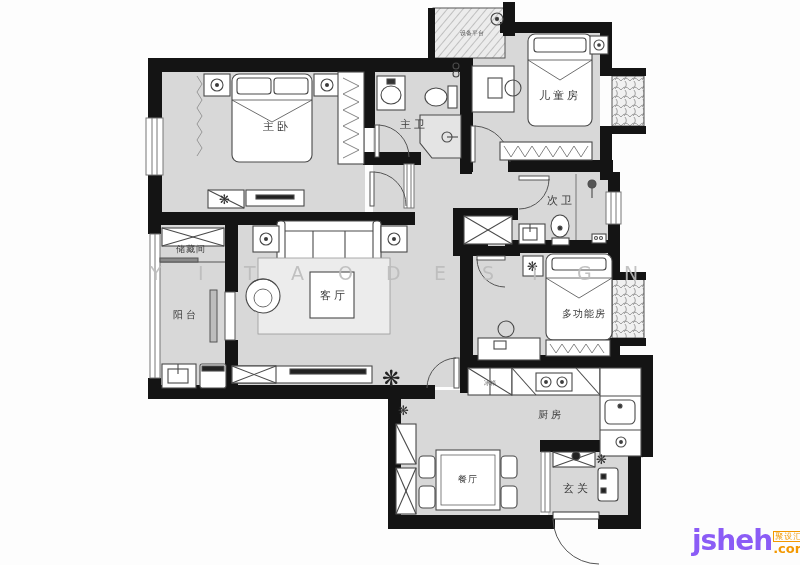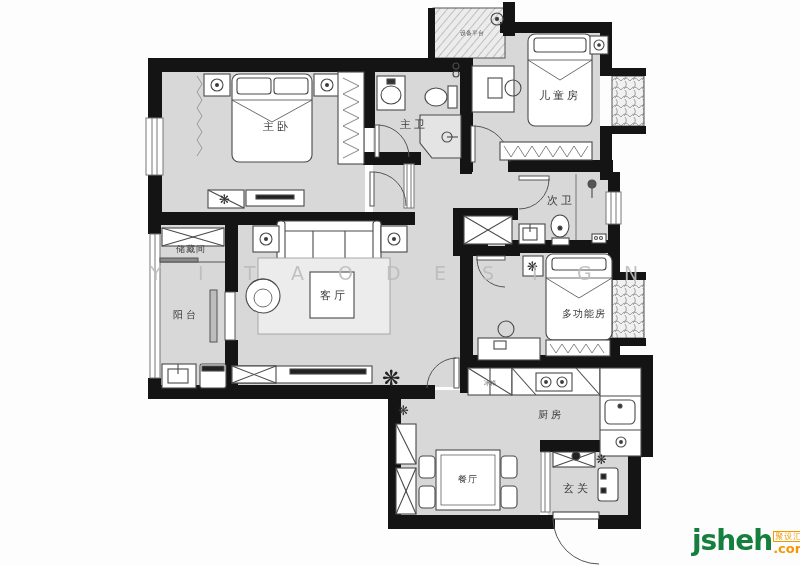--- a/index.html
+++ b/index.html
@@ -7,21 +7,21 @@
          font-family:"DejaVu Sans","Liberation Sans",sans-serif;}
   svg{position:absolute;left:0;top:0;}
   svg text{font-family:"DejaVu Sans","Liberation Sans",sans-serif;}
   .room-label{fill:#3a3a3a;font-size:11px;letter-spacing:3px;}
   .tiny-label{fill:#555;font-size:6px;}
   .wm{fill:#bcbcbc;font-size:19px;opacity:.9;}
   .plant{fill:#222;font-size:22px;}
   .plant-sm{fill:#333;font-size:13px;}
   
   .logo{position:absolute;left:692px;top:527px;display:flex;align-items:flex-end;}
-  .logo-name{color:#15803d;font-weight:bold;font-size:28px;line-height:28px;letter-spacing:-1px;}
+  .logo-name{color:#8b5cf6;font-weight:bold;font-size:28px;line-height:28px;letter-spacing:-1px;}
   .logo-right{display:flex;flex-direction:column;align-items:flex-start;margin-left:1px;}
   .logo-badge{color:#f39800;border:1px solid #f39800;font-size:8px;line-height:9px;padding:0 1px;letter-spacing:1px;}
   .logo-tld{color:#f39800;font-weight:bold;font-size:13px;line-height:13px;}
 </style>
 </head>
 <body>
 
 <div id="stage">
 <svg width="800" height="565" viewBox="0 0 800 565">
   <defs>

